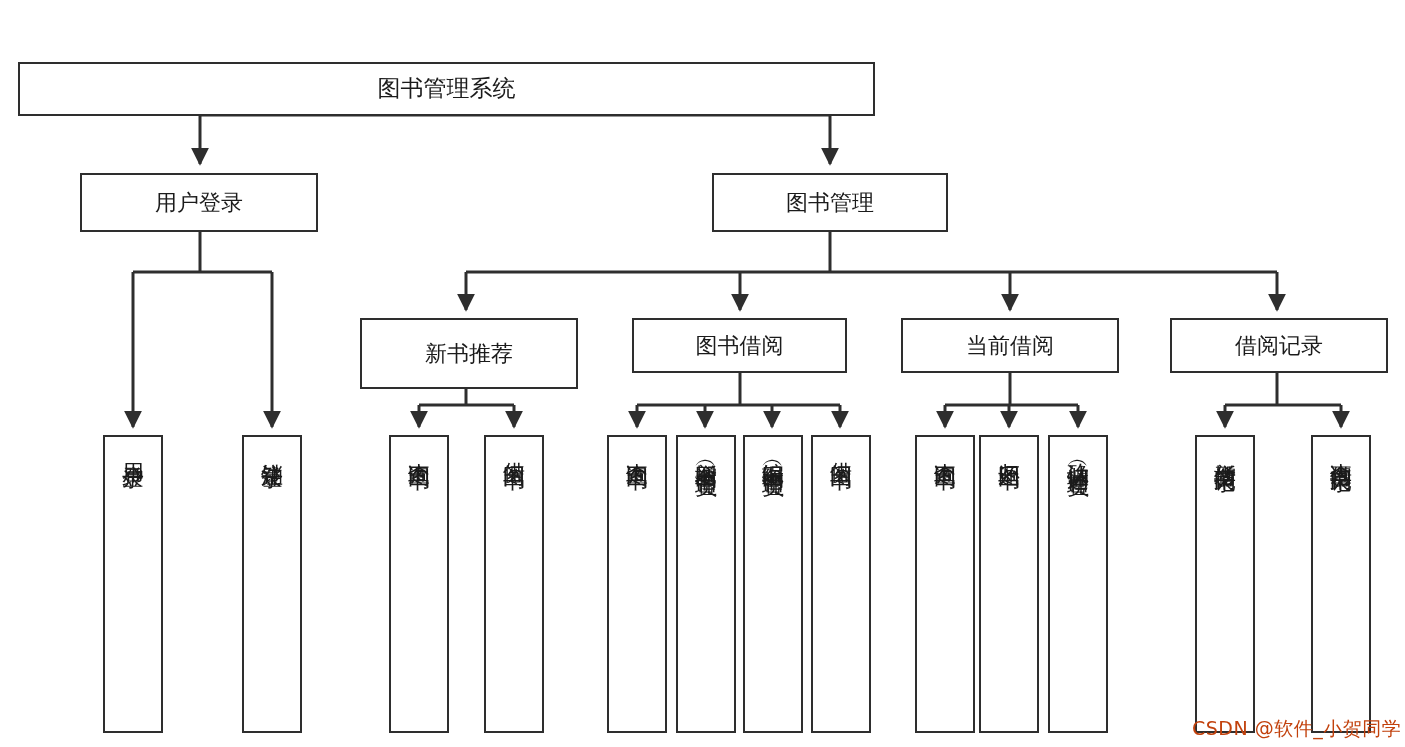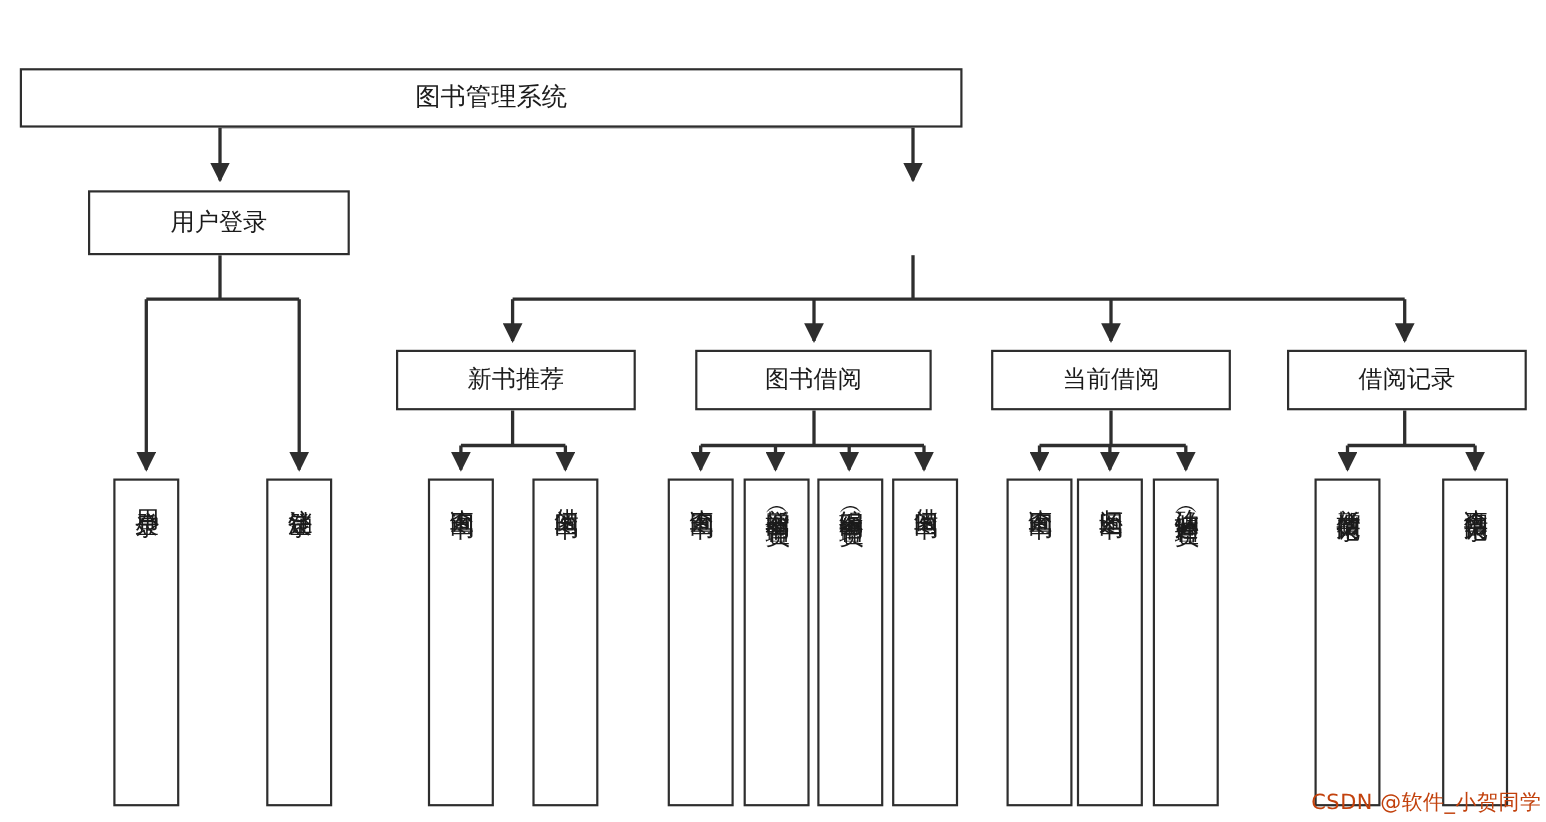--- a/index.html
+++ b/index.html
@@ -129,22 +129,25 @@
   </svg>
 
   <div class="node root" style="left:18px; top:14px; width:857px; height:54px;margin-top:48px;">
     <span class="label">图书管理系统</span>
   </div>
 
   <div class="node lvl2" style="left:80px; top:173px; width:238px; height:59px;">
     <span class="label">用户登录</span>
   </div>
 
-
-  <div class="node lvl3" style="left:360px; top:318px; width:218px; height:55px;">
+  <div class="node lvl2" style="left:712px; top:173px; width:236px; height:59px;">
+    <span class="label">图书管理</span>
+  </div>
+
+  <div class="node lvl3" style="left:360px; top:318px; width:218px; height:71px;">
     <span class="label">新书推荐</span>
   </div>
 
   <div class="node lvl3" style="left:632px; top:318px; width:215px; height:55px;">
     <span class="label">图书借阅</span>
   </div>
 
   <div class="node lvl3" style="left:1170px; top:318px; width:218px; height:55px;">
     <span class="label">借阅记录</span>
   </div>

